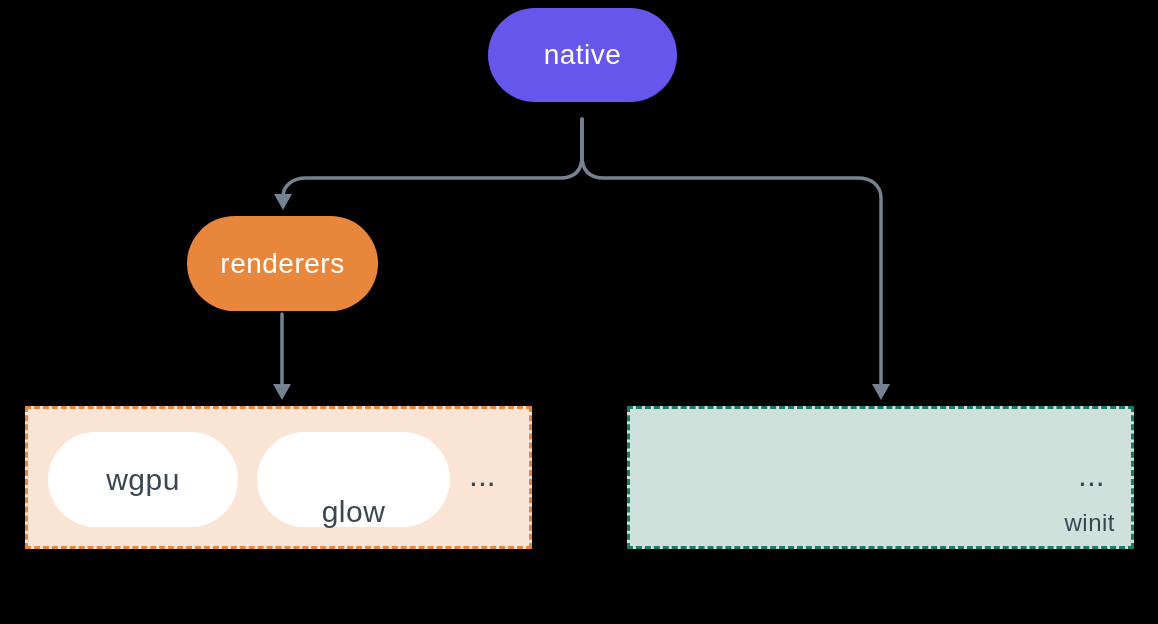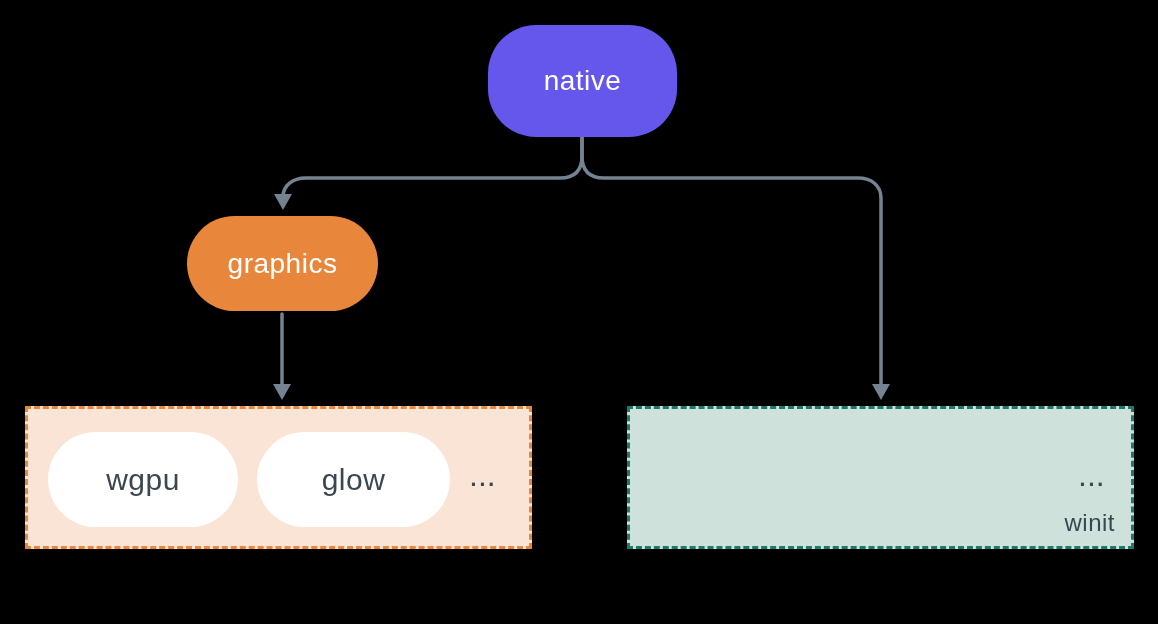--- a/index.html
+++ b/index.html
@@ -37,22 +37,22 @@
     display: flex;
     align-items: center;
     justify-content: center;
     border-radius: 48px;
     color: var(--node-text, #fff);
     font-size: 28px;
     line-height: 1;
     letter-spacing: 0.5px;
   }
   .node-native {
-    left: 488px; top: 25px;
-    width: 189px; height: 112px;
+    left: 488px; top: 8px;
+    width: 189px; height: 94px;
     background: var(--native-fill, #6557ec);
   }
   .node-graphics {
     left: 187px; top: 216px;
     width: 191px; height: 95px;
     background: var(--graphics-fill, #e8873b);
   }
   .group {
     position: absolute;
     box-sizing: border-box;
@@ -77,21 +77,21 @@
     align-items: center;
     justify-content: center;
     background: var(--chip-fill, #fff);
     border-radius: 48px;
     color: var(--chip-text, #3a4753);
     font-size: 30px;
     line-height: 1;
     letter-spacing: 0.5px;
   }
   .chip-1 { left: 20px; top: 23px; width: 190px; height: 95px; }
-  .chip-2 { left: 229px; top: 23px; width: 193px; height: 95px; }
+  .chip-2 { left: 229px; top: 23px; width: 193px; height: 95px; align-items: flex-end; }
   .group-shells .chip-1 { left: 22px; width: 191px; }
   .group-shells .chip-2 { left: 235px; width: 188px; }
   .ellipsis {
     position: absolute;
     top: 50px;
     color: var(--chip-text, #3a4753);
     font-size: 32px;
     line-height: 1;
   }
   .group-renderers .ellipsis { left: 441px; }
@@ -118,21 +118,21 @@
     <polygon class="arrowhead" points="872,384 890,384 881,400"></polygon>
     <path class="edge" d="M282 314 L282 386"></path>
     <polygon class="arrowhead" points="273,384 291,384 282,400"></polygon>
   </svg>
 
   <div class="node node-native">
     <span>native</span>
   </div>
 
   <div class="node node-graphics">
-    <span>graphics</span>
+    <span>renderers</span>
   </div>
 
   <div class="group group-renderers">
     <div class="chip chip-1">
       <span>wgpu</span>
     </div>
     <div class="chip chip-2">
       <span>glow</span>
     </div>
     <span class="ellipsis">...</span>

